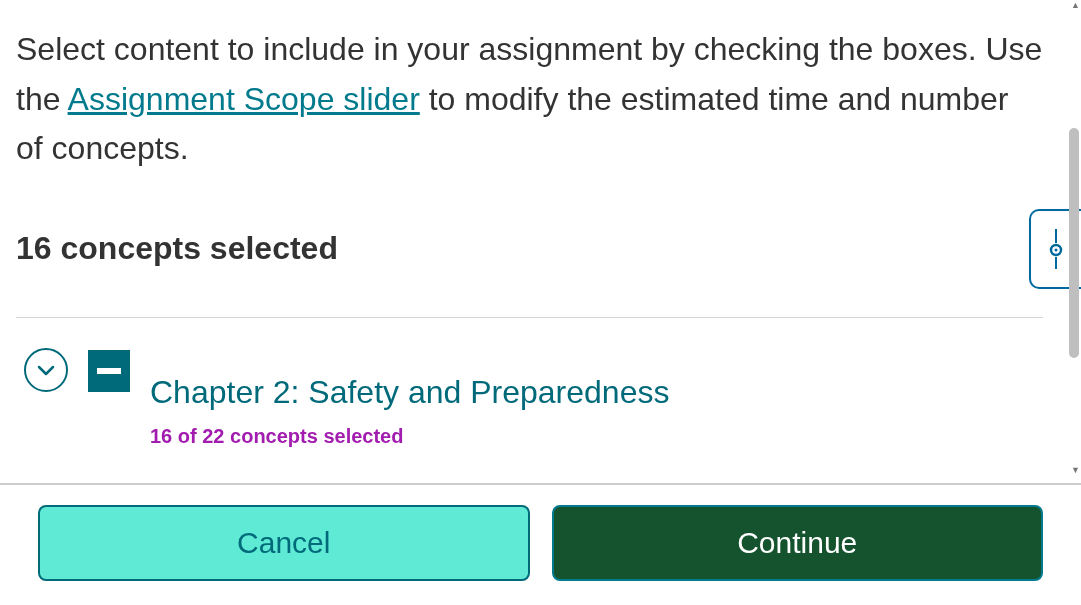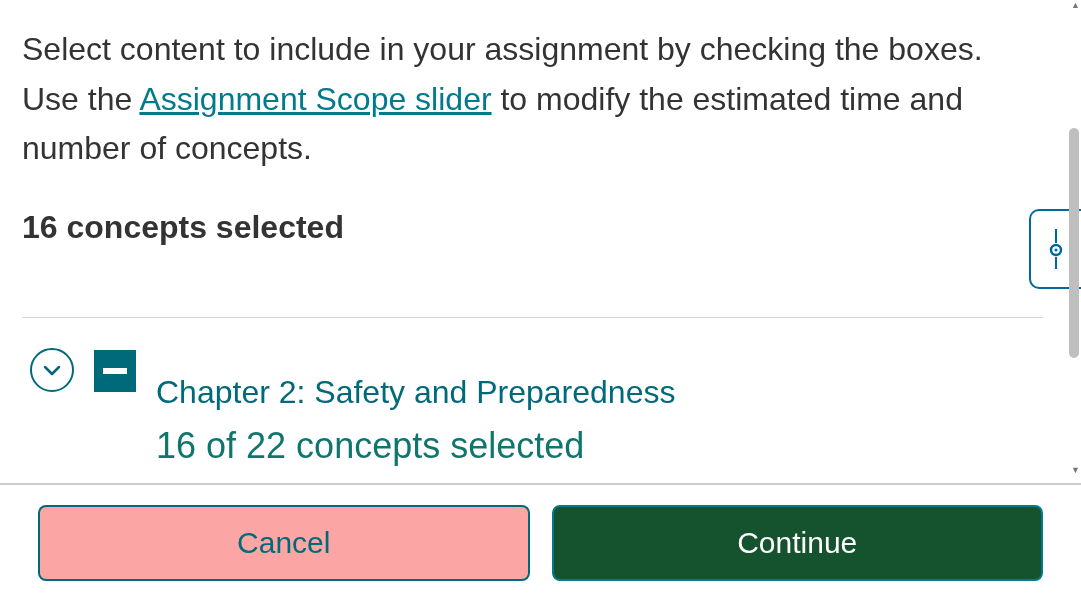--- a/index.html
+++ b/index.html
@@ -6,38 +6,38 @@
     body {
       font-family: -apple-system, BlinkMacSystemFont, 'Segoe UI', Helvetica, Arial, sans-serif;
       background: #fff;
       color: #333;
       width: 1081px;
       height: 605px;
       overflow: hidden;
       position: relative;
     }
     .main-content {
-      padding: 25px 38px 0 22px;
+      padding: 25px 38px 0 16px;
       height: 475px;
       overflow-y: auto;
     }
     .intro-text {
       font-size: 32px;
       line-height: 1.55;
       color: #333;
       font-weight: 400;
       margin-bottom: 35px;
     }
     .intro-text a {
       color: #007a8c;
       text-decoration: underline;
     }
     .selected-row {
       display: flex;
-      align-items: flex-start;
+      align-items: center;
       justify-content: space-between;
       margin-bottom: 28px;
     }
     .concepts-selected {
       font-size: 32px;
       font-weight: 700;
       color: #333;
     }
     .slider-button {
       width: 52px;
@@ -106,23 +106,23 @@
       margin-top: 22px;
     }
     .chapter-title {
       font-size: 32px;
       color: #006a7a;
       font-weight: 400;
       margin-bottom: 14px;
       margin-top: 4px;
     }
     .chapter-count {
-      font-size: 36px;
-      font-weight: 400;
-      color: #0f766e;
+      font-size: 20px;
+      font-weight: 700;
+      color: #a21caf;
     }
     .button-bar {
       position: absolute;
       bottom: 0;
       left: 0;
       right: 0;
       border-top: 2px solid #ccc;
       background: #fff;
       padding: 20px 38px 24px 38px;
       display: flex;
@@ -133,21 +133,21 @@
       height: 76px;
       font-size: 30px;
       font-weight: 400;
       border-radius: 8px;
       cursor: pointer;
       display: flex;
       align-items: center;
       justify-content: center;
     }
     .btn-cancel {
-      background: #fca5a5;
+      background: #5eead4;
       color: #006a7a;
       border: 2px solid #006a7a;
     }
     .btn-continue {
       background: #14532d;
       color: #fff;
       border: 2px solid #007a8c;
     }
     .scrollbar-track {
       position: absolute;

